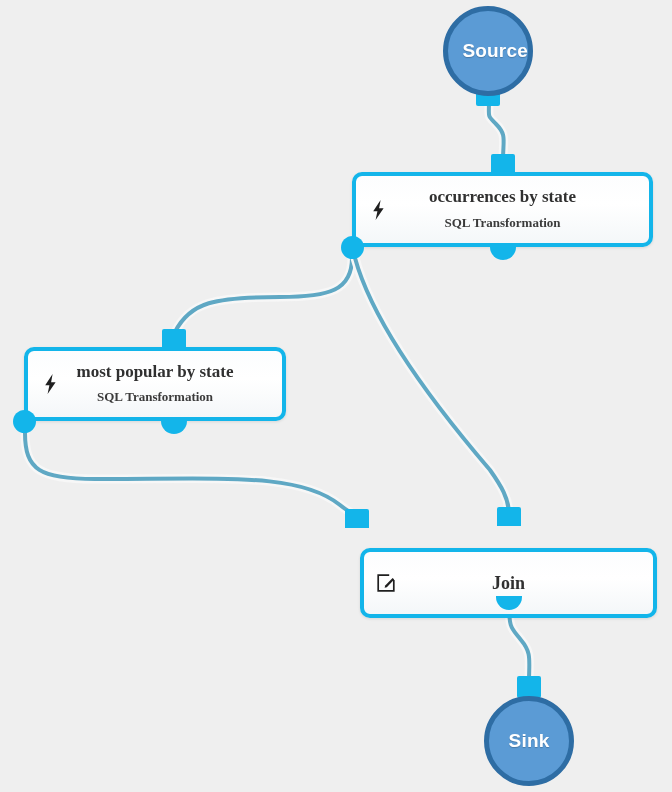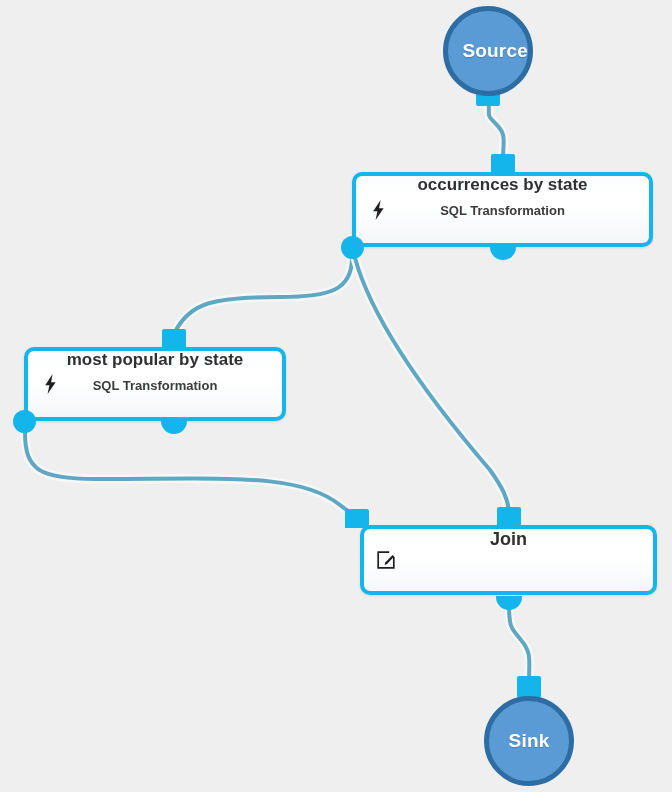--- a/index.html
+++ b/index.html
@@ -61,20 +61,22 @@
     z-index: 6;
     box-shadow: 0 1px 3px rgba(0,0,0,0.10);
   }
   .proc-inner {
     position: relative;
     width: 100%;
     height: 100%;
     display: flex;
     flex-direction: column;
     align-items: center;
+    justify-content: center;
+    font-family: Liberation Serif, serif;
   }
   .proc-title {
     font-size: 17px;
     font-weight: bold;
     color: #303030;
     line-height: 1.1;
     text-align: center;
   }
   .proc-subtitle {
     font-size: 13px;
@@ -201,21 +203,21 @@
         </svg>
       </span>
       <div class="proc-title">most popular by state</div>
       <div class="proc-subtitle">SQL Transformation</div>
     </div>
   </div>
 
   <div class="port port-top" style="left:345px; top:509px;"></div>
   <div class="port port-top" style="left:497px; top:507px;"></div>
   <div class="port port-bottom" style="left:496px; top:596px;"></div>
-  <div class="proc-node" style="left:360px; top:525px; width:297px; height:70px;">
+  <div class="proc-node" style="left:360px; top:548px; width:297px; height:70px;">
     <div class="proc-inner">
       <span class="node-icon">
         <svg width="20" height="20" viewBox="0 0 20 20">
           <path d="M13.2 2.2 H2.2 V17.8 H17.8 V7.0" fill="none" stroke="#1f1f1f" stroke-width="1.7"></path>
           <path d="M9.2 12.6 L16.6 5.0 L18.2 6.6 L10.8 14.2 L8.6 14.8 Z" fill="#1f1f1f"></path>
         </svg>
       </span>
       <div class="proc-title-solo">Join</div>
     </div>
   </div>

